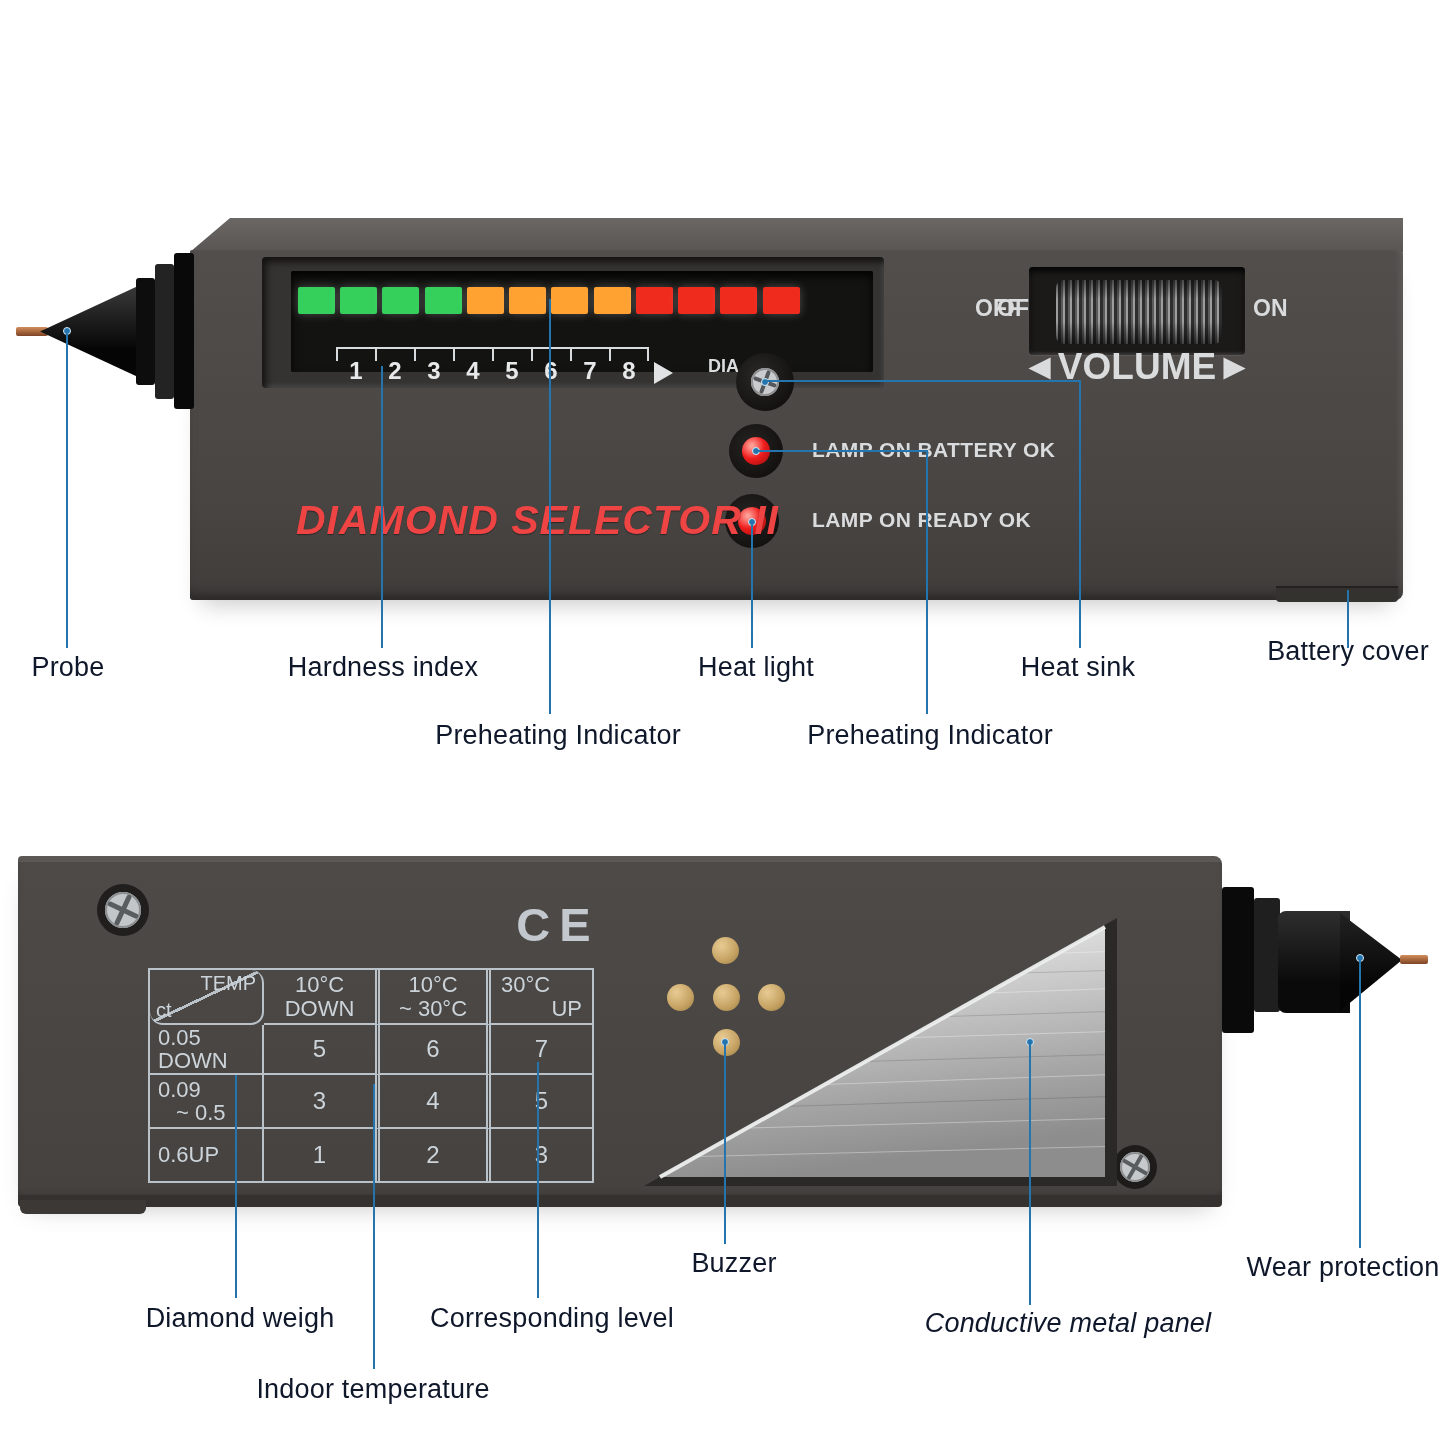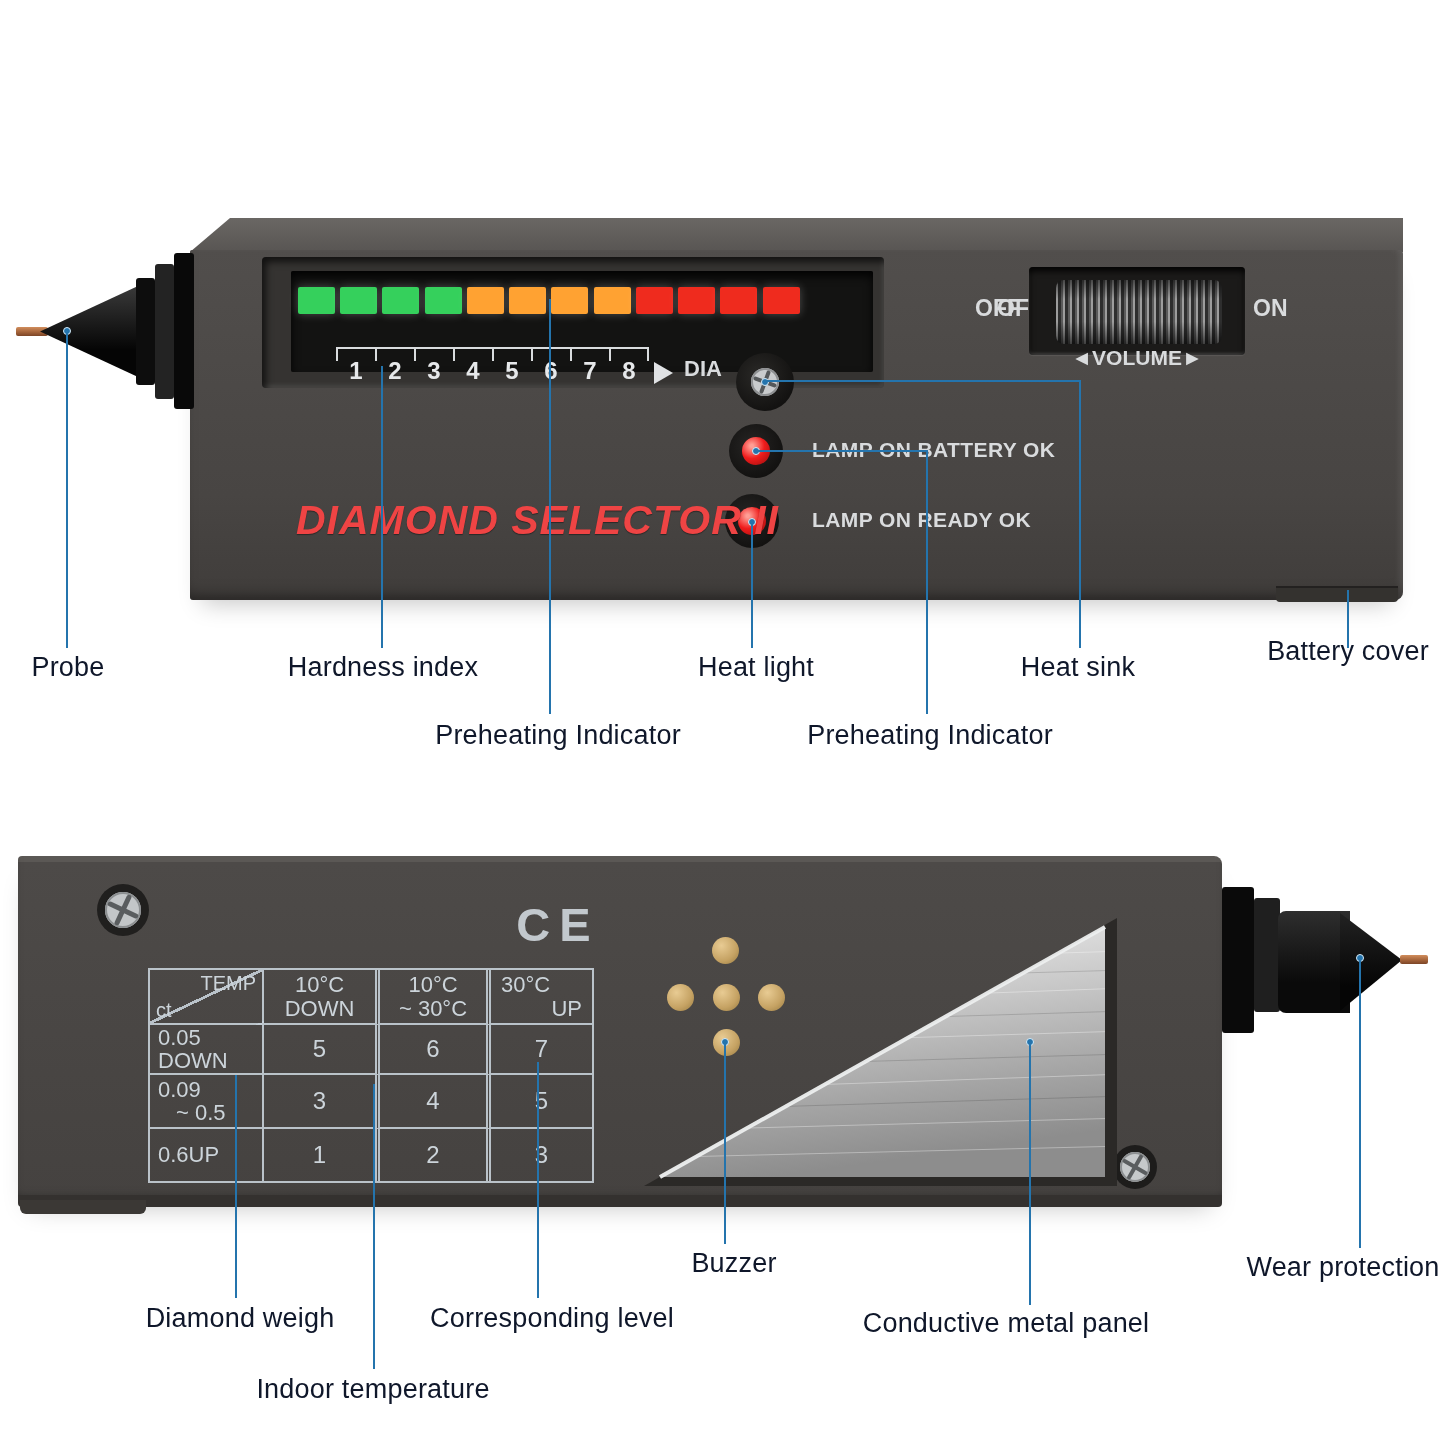--- a/index.html
+++ b/index.html
@@ -82,21 +82,21 @@
          display:flex;flex-direction:column;justify-content:center;align-items:center;
          line-height:1.05;box-sizing:border-box;}
   .tcell.lastcol{border-right:none;}
   .tcell.lastrow{border-bottom:none;}
   .tcell.dbl{border-left:5px double rgba(198,208,216,0.9);}
   .tcell.nor{border-right:none;}
   .tcell.labelc{align-items:flex-start;padding-left:8px;}
   .corner{position:relative;
           background:linear-gradient(to bottom right,transparent calc(50% - 1.4px),
                      rgba(198,208,216,0.9) calc(50% - 1.4px) calc(50% + 1.4px),
-                     transparent calc(50% + 1.4px));}
+                     transparent calc(50% + 1.4px));border-radius:13px;}
   .corner .t1{position:absolute;top:3px;right:6px;font-size:20px;}
   .corner .t2{position:absolute;bottom:2px;left:6px;font-size:20px;}
   .val{font-size:24px;}
   .buzz{position:absolute;width:27px;height:27px;border-radius:50%;
         background:radial-gradient(circle at 35% 32%,#e8cb93,#c5a263 60%,#977a41);}
   .cone-r-body{position:absolute;left:1278px;top:911px;width:72px;height:102px;
                background:linear-gradient(180deg,#2e2e2e,#0a0a0a 70%);border-radius:8px 0 0 8px;}
   .cone-r-tip{position:absolute;left:1340px;top:913px;width:62px;height:98px;
               clip-path:polygon(0 0,100% 48%,0 100%);
               background:linear-gradient(180deg,#222,#050505 75%);}
@@ -145,21 +145,21 @@
     <div class="ruler" style="left:647px;top:347px;width:2px;height:14px;"></div>
     <span class="scale-num" style="left:356px;">1</span>
     <span class="scale-num" style="left:395px;">2</span>
     <span class="scale-num" style="left:434px;">3</span>
     <span class="scale-num" style="left:473px;">4</span>
     <span class="scale-num" style="left:512px;">5</span>
     <span class="scale-num" style="left:551px;">6</span>
     <span class="scale-num" style="left:590px;">7</span>
     <span class="scale-num" style="left:629px;">8</span>
     <div class="dia-arrow"></div>
-    <span class="devtext" style="left:684px;top:356px;font-size:22px;">DIA</span>
+    <span class="devtext" style="left:708px;top:356px;font-size:18px;">DIA</span>
 
     <div class="hole" style="left:736px;top:353px;width:58px;height:58px;background:radial-gradient(circle at 40% 38%,#2a2927,#131211 72%);"></div>
     <svg class="screw-svg" style="left:750px;top:367px;" width="30" height="30" viewBox="0 0 30 30">
       <circle cx="15" cy="15" r="14" fill="#c9cbcd"></circle>
       <circle cx="15" cy="15" r="13" fill="none" stroke="#8e9092" stroke-width="2"></circle>
       <g stroke="#55585a" stroke-width="4" stroke-linecap="round" transform="rotate(20 15 15)">
         <line x1="15" y1="5" x2="15" y2="25"></line>
           <line x1="5" y1="15" x2="25" y2="15"></line>
       </g>
     </svg>
@@ -170,21 +170,21 @@
     <div class="lamp-led" style="left:738px;top:507px;"></div>
     <span class="devtext" style="left:812px;top:438px;font-size:21px;letter-spacing:0.4px;">LAMP ON BATTERY OK</span>
     <span class="devtext" style="left:812px;top:508px;font-size:21px;letter-spacing:0.4px;">LAMP ON READY OK</span>
 
     <span class="brand">DIAMOND SELECTOR II</span>
 
     <span class="devtext" style="left:997px;top:295px;font-size:23px;" class2="center-x" style2="">OFF</span>
     <div class="vol-slot"></div>
     <div class="vol-wheel"></div>
     <span class="devtext" style="left:1253px;top:295px;font-size:23px;">ON</span>
-    <span class="devtext center-x" style="left:1137px;top:346px;font-size:21px;">◄VOLUME►</span>
+    <span class="devtext center-x" style="left:1137px;top:346px;font-size:37px;">◄VOLUME►</span>
   </div>
 
   <div>
     <div class="ldot" style="left:63px;top:327px;"></div>
     <div class="vline" style="left:66px;top:333px;height:315px;"></div>
     <div class="vline" style="left:381px;top:366px;height:282px;"></div>
     <div class="vline" style="left:549px;top:299px;height:415px;"></div>
     <div class="ldot" style="left:748px;top:518px;"></div>
     <div class="vline" style="left:751px;top:524px;height:124px;"></div>
     <div class="ldot" style="left:752px;top:447px;"></div>
@@ -346,18 +346,18 @@
     <div class="vline" style="left:1029px;top:1044px;height:261px;"></div>
     <div class="ldot" style="left:1356px;top:954px;"></div>
     <div class="vline" style="left:1359px;top:960px;height:288px;"></div>
   </div>
 
   <div>
     <span class="callout" style="left:734px;top:1248px;">Buzzer</span>
     <span class="callout" style="left:1343px;top:1252px;">Wear protection</span>
     <span class="callout" style="left:240px;top:1303px;">Diamond weigh</span>
     <span class="callout" style="left:552px;top:1303px;">Corresponding level</span>
-    <span class="callout" style="left:1006px;top:1308px;">Conductive metal panel</span>
+    <span class="callout" style="left:1068px;top:1308px;font-style:italic;">Conductive metal panel</span>
     <span class="callout" style="left:373px;top:1374px;">Indoor temperature</span>
   </div>
 
   <span class="devtext" style="left:975px;top:295px;font-size:23px;">OFF</span>
 </div>
 
 </body></html>

